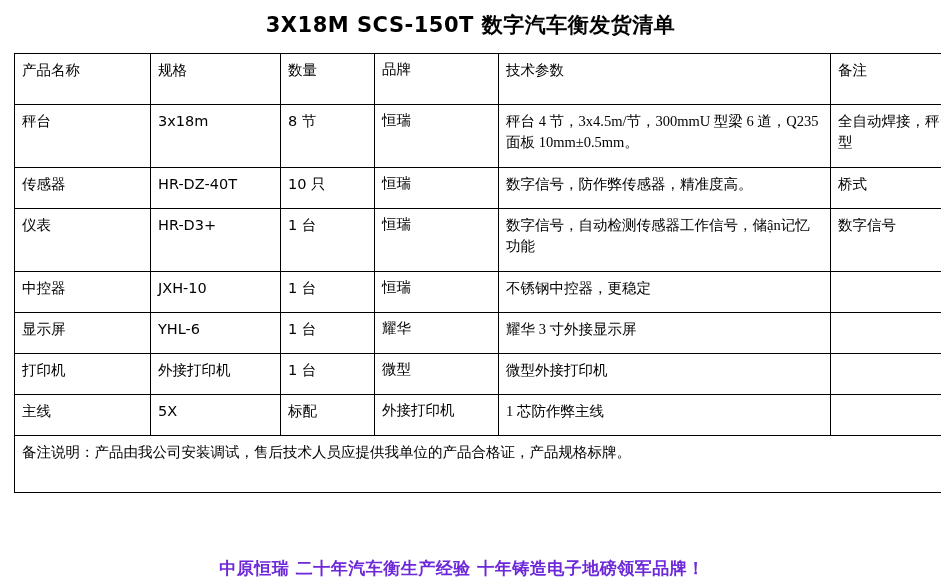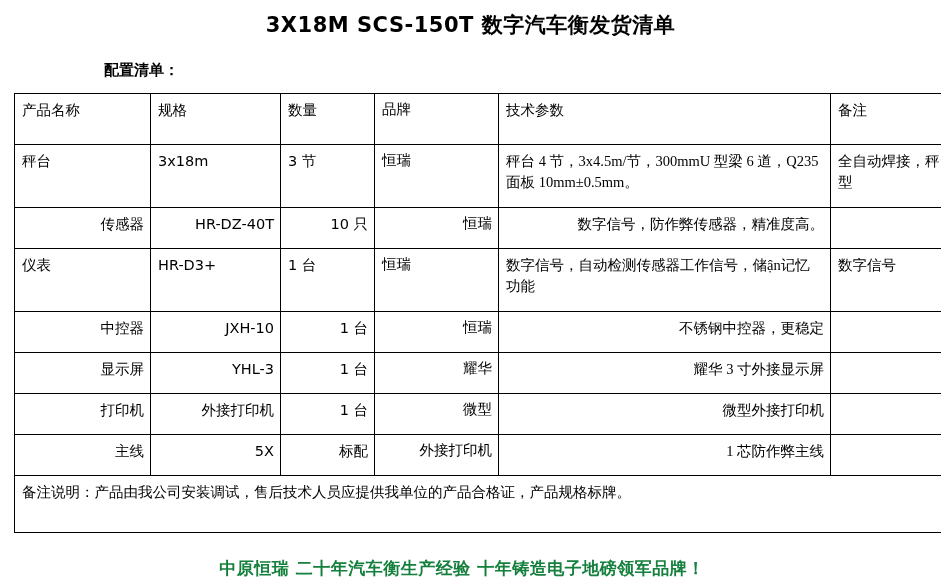--- a/index.html
+++ b/index.html
@@ -53,72 +53,70 @@
     font-size: 14.5px;
     vertical-align: top;
     line-height: 1.45;
     word-break: break-word;
   }
   table.spec tr.header-row td {
     height: 38px;
   }
   table.spec tr.body-row td {
     height: 28px;
-    text-align: right;
   }
   table.spec tr.tall-row td {
     height: 50px;
   }
   td.col-name   { width: 122px; }
   td.col-spec   { width: 116px; margin-left: 17px; }
   td.col-qty    { width: 80px;  }
   td.col-brand  { width: 110px; font-family: Liberation Mono, monospace; }
   td.col-param  { width: 318px; font-family: Liberation Serif, serif; }
   td.col-remark { width: 167px; }
   td.note-cell {
     height: 44px;
     padding-top: 9px;
   }
   .footer {
     position: absolute;
     left: 0;
     right: 17px;
     bottom: 18px;
     text-align: center;
-    color: #15803d;
+    color: #6d28d9;
     font-weight: bold;
     font-size: 17px;
     letter-spacing: 0.5px;
   }
 </style>
 </head>
 <body>
 
 <div class="page">
 
   <div class="doc-title">3X18M SCS-150T 数字汽车衡发货清单</div>
 
-  <div class="subtitle">配置清单：</div>
 
   <div class="table-wrap">
     <table class="spec">
       <tbody>
         <tr class="header-row">
           <td class="col-name">产品名称</td>
           <td class="col-spec">规格</td>
           <td class="col-qty">数量</td>
           <td class="col-brand">品牌</td>
           <td class="col-param">技术参数</td>
           <td class="col-remark">备注</td>
         </tr>
 
         <tr class="tall-row">
           <td class="col-name">秤台</td>
           <td class="col-spec">3x18m</td>
-          <td class="col-qty">3 节</td>
+          <td class="col-qty">8 节</td>
           <td class="col-brand">恒瑞</td>
           <td class="col-param">秤台 4 节，3x4.5m/节，300mmU 型梁 6 道，Q235 面板 10mm±0.5mm。</td>
           <td class="col-remark">全自动焊接，秤台冷弯成型</td>
         </tr>
 
         <tr class="body-row">
           <td class="col-name">传感器</td>
           <td class="col-spec">HR-DZ-40T</td>
           <td class="col-qty">10 只</td>
           <td class="col-brand">恒瑞</td>
@@ -139,21 +137,21 @@
           <td class="col-name">中控器</td>
           <td class="col-spec">JXH-10</td>
           <td class="col-qty">1 台</td>
           <td class="col-brand">恒瑞</td>
           <td class="col-param">不锈钢中控器，更稳定</td>
           <td class="col-remark"></td>
         </tr>
 
         <tr class="body-row">
           <td class="col-name">显示屏</td>
-          <td class="col-spec">YHL-3</td>
+          <td class="col-spec">YHL-6</td>
           <td class="col-qty">1 台</td>
           <td class="col-brand">耀华</td>
           <td class="col-param">耀华 3 寸外接显示屏</td>
           <td class="col-remark"></td>
         </tr>
 
         <tr class="body-row">
           <td class="col-name">打印机</td>
           <td class="col-spec">外接打印机</td>
           <td class="col-qty">1 台</td>

